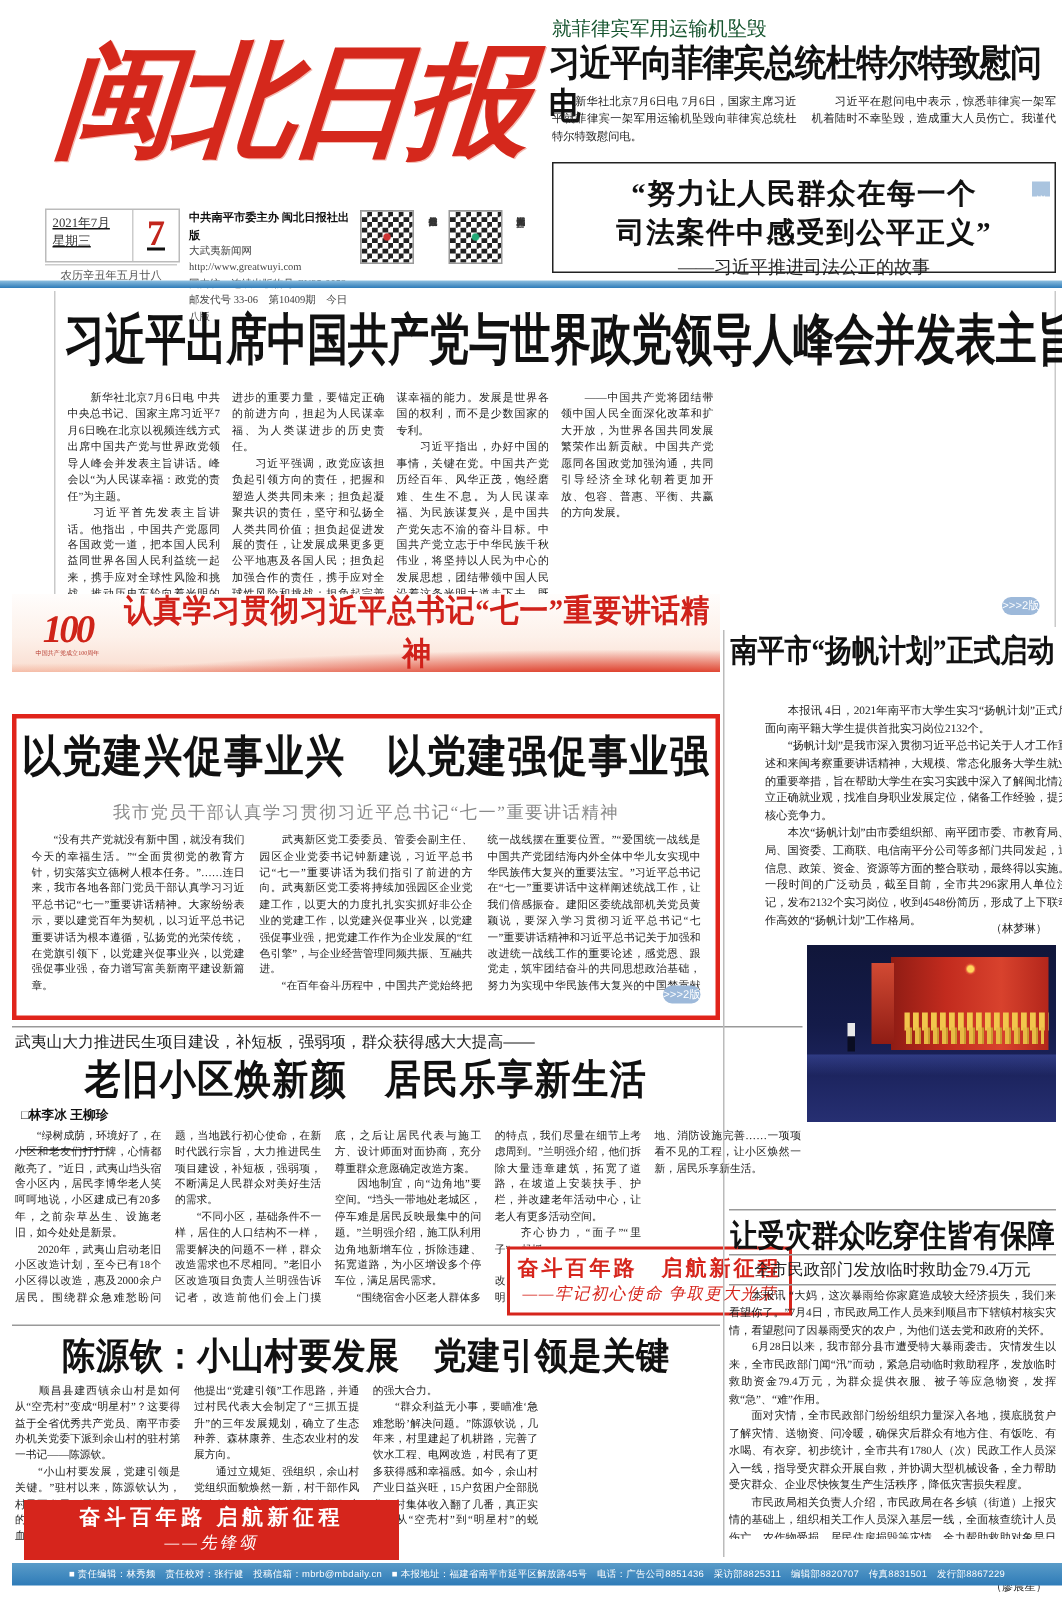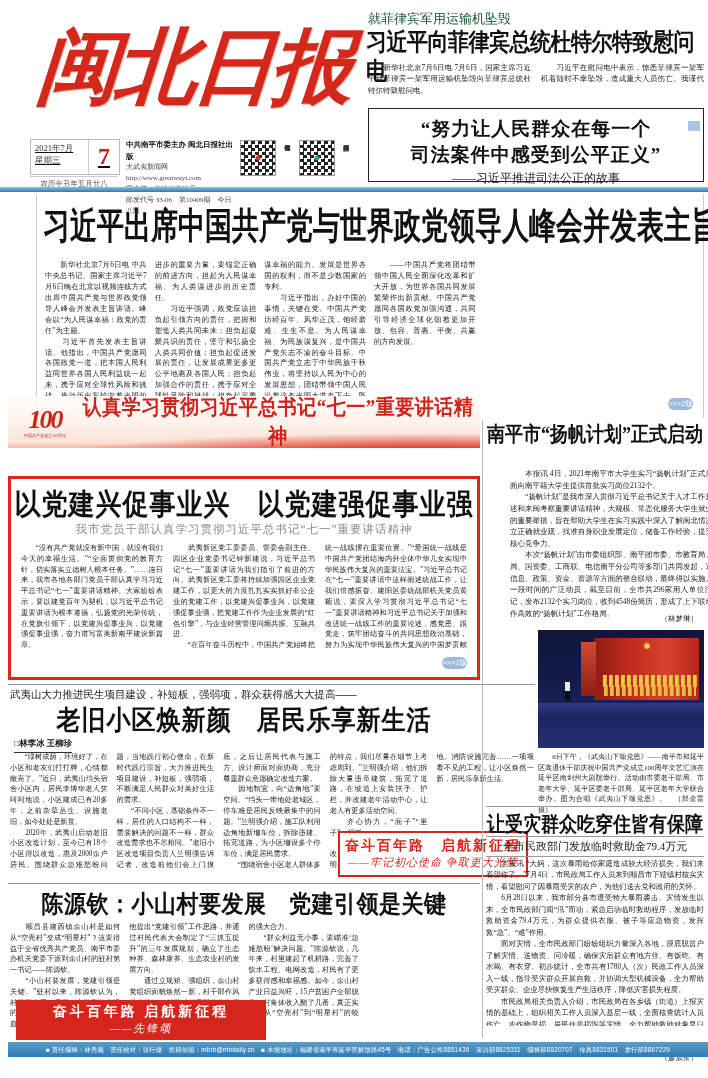--- a/index.html
+++ b/index.html
@@ -74,21 +74,21 @@
   .yf-headline{left:486px;top:420px;width:218px;font-size:18px;font-weight:900;text-align:center;
      transform:scaleY(1.15);transform-origin:top center;white-space:nowrap;}
   .yf-sub{left:486px;top:448px;width:218px;font-size:12px;text-align:center;letter-spacing:1px;color:#222;}
   .yf-body{left:486px;top:468px;width:218px;height:152px;font-size:7.5px;line-height:1.55;color:#222;overflow:hidden;margin-left:24px;}
   .yf-byline{left:486px;top:614px;width:212px;text-align:right;font-size:7.5px;color:#222;}
 
   
   .redbox{left:8px;top:476px;width:472px;height:204px;border:3px solid #e0241b;background:#fff;box-sizing:border-box;}
   .rb-headline{text-align:center;font-size:26px;font-weight:900;margin-top:8px;letter-spacing:1px;
      transform:scaleY(1.12);}
-  .rb-sub{text-align:center;font-size:11.5px;color:#8a8a8a;margin-top:0;letter-spacing:1px;}
+  .rb-sub{text-align:center;font-size:11.5px;color:#8a8a8a;margin-top:12px;letter-spacing:1px;}
   .rb-body{margin:6px 10px 0 10px;height:116px;column-count:3;column-gap:10px;column-fill:auto;
      font-size:7.2px;line-height:1.5;overflow:hidden;color:#222;}
 
   
   .photo{left:538px;top:630px;width:166px;height:118px;position:absolute;overflow:hidden;
      background:linear-gradient(180deg,#10163a 0%,#141b49 45%,#1d2560 75%,#262f72 100%);}
   .ph-backdrop{position:absolute;left:34%;top:7%;width:63%;height:52%;
      background:linear-gradient(90deg,#8f1c14,#c22b1e 35%,#d8422d 70%,#b3261b);}
   .ph-panel{position:absolute;left:26%;top:10%;width:9%;height:46%;background:linear-gradient(180deg,#d24a33,#8f1c14);}
   .ph-choir{position:absolute;right:3%;top:38%;width:58%;height:10%;
@@ -100,21 +100,21 @@
   .ph-emblem{position:absolute;left:63%;top:10%;width:8px;height:8px;border-radius:50%;
      background:radial-gradient(#ffd75e 35%,#d8422d 60%);}
   .ph-glow{position:absolute;left:0;top:62%;width:100%;height:12%;
      background:linear-gradient(180deg,rgba(90,110,220,.35),transparent);}
   .photo-caption{left:538px;top:752px;width:166px;font-size:7px;line-height:1.5;color:#222;}
 
   
   .lj-kicker{left:10px;top:688px;width:500px;font-size:10.5px;color:#222;font-family:"Liberation Sans",sans-serif;}
   .lj-headline{left:8px;top:702px;width:472px;text-align:center;font-size:24px;font-weight:900;letter-spacing:1px;
      transform:scaleY(1.12);transform-origin:top center;}
-  .lj-byline{left:14px;top:738px;font-size:8.5px;font-weight:bold;border-bottom:1px solid #333;padding-bottom:2px;}
+  .lj-byline{left:14px;top:738px;font-size:8.5px;font-weight:bold;border-bottom:1px solid #333;padding-bottom:16px;}
   .lj-body{left:10px;top:752px;width:524px;height:126px;column-count:5;column-gap:9px;column-fill:auto;
      font-size:7.2px;line-height:1.5;overflow:hidden;color:#222;}
 
   .fendou1{left:338px;top:831px;width:190px;height:46px;border:2px solid #d6251c;background:#fff;box-sizing:border-box;text-align:center;}
   .fendou1 .f1{font-size:14px;font-weight:900;color:#d6251c;letter-spacing:2px;margin-top:4px;}
   .fendou1 .f2{font-size:11px;font-style:italic;color:#d6251c;letter-spacing:1px;}
 
   
   .hline{background:#999;height:1px;}
   .chen-headline{left:8px;top:888px;width:472px;text-align:center;font-size:22px;font-weight:900;letter-spacing:0.5px;
@@ -220,21 +220,20 @@
 
   <div class="photo">
     <div class="ph-backdrop"></div>
     <div class="ph-panel"></div>
     <div class="ph-emblem"></div>
     <div class="ph-choir"></div>
     <div class="ph-choir2"></div>
     <div class="ph-conductor"></div>
     <div class="ph-glow"></div>
   </div>
-  <div class="abs photo-caption jst">　　6日下午，《武夷山下颂党恩》——南平市和延平区离退休干部庆祝中国共产党成立100周年文艺汇演在延平区南剑州大剧院举行。活动由市委老干部局、市老年大学、延平区委老干部局、延平区老年大学联合举办。图为合唱《武夷山下颂党恩》。　（郑金富 摄）</div>
 
   <div class="abs hline" style="left:8px;top:684px;width:527px;"></div>
   <div class="abs lj-kicker">武夷山大力推进民生项目建设，补短板，强弱项，群众获得感大大提高——</div>
   <div class="abs lj-headline">老旧小区焕新颜　居民乐享新生活</div>
   <div class="abs lj-byline">□林李冰 王柳珍</div>
   <div class="abs lj-body jst pre">　　“绿树成荫，环境好了，在小区和老友们打打牌，心情都敞亮了。”近日，武夷山垱头宿舍小区内，居民李博华老人笑呵呵地说，小区建成已有20多年，之前杂草丛生、设施老旧，如今处处是新景。
 　　2020年，武夷山启动老旧小区改造计划，至今已有18个小区得以改造，惠及2000余户居民。围绕群众急难愁盼问题，当地践行初心使命，在新时代践行宗旨，大力推进民生项目建设，补短板，强弱项，不断满足人民群众对美好生活的需求。
 　　“不同小区，基础条件不一样，居住的人口结构不一样，需要解决的问题不一样，群众改造需求也不尽相同。”老旧小区改造项目负责人兰明强告诉记者，改造前他们会上门摸底，之后让居民代表与施工方、设计师面对面协商，充分尊重群众意愿确定改造方案。
 　　因地制宜，向“边角地”要空间。“垱头一带地处老城区，停车难是居民反映最集中的问题。”兰明强介绍，施工队利用边角地新增车位，拆除违建、拓宽道路，为小区增设多个停车位，满足居民需求。
 　　“围绕宿舍小区老人群体多的特点，我们尽量在细节上考虑周到。”兰明强介绍，他们拆除大量违章建筑，拓宽了道路，在坡道上安装扶手、护栏，并改建老年活动中心，让老人有更多活动空间。

